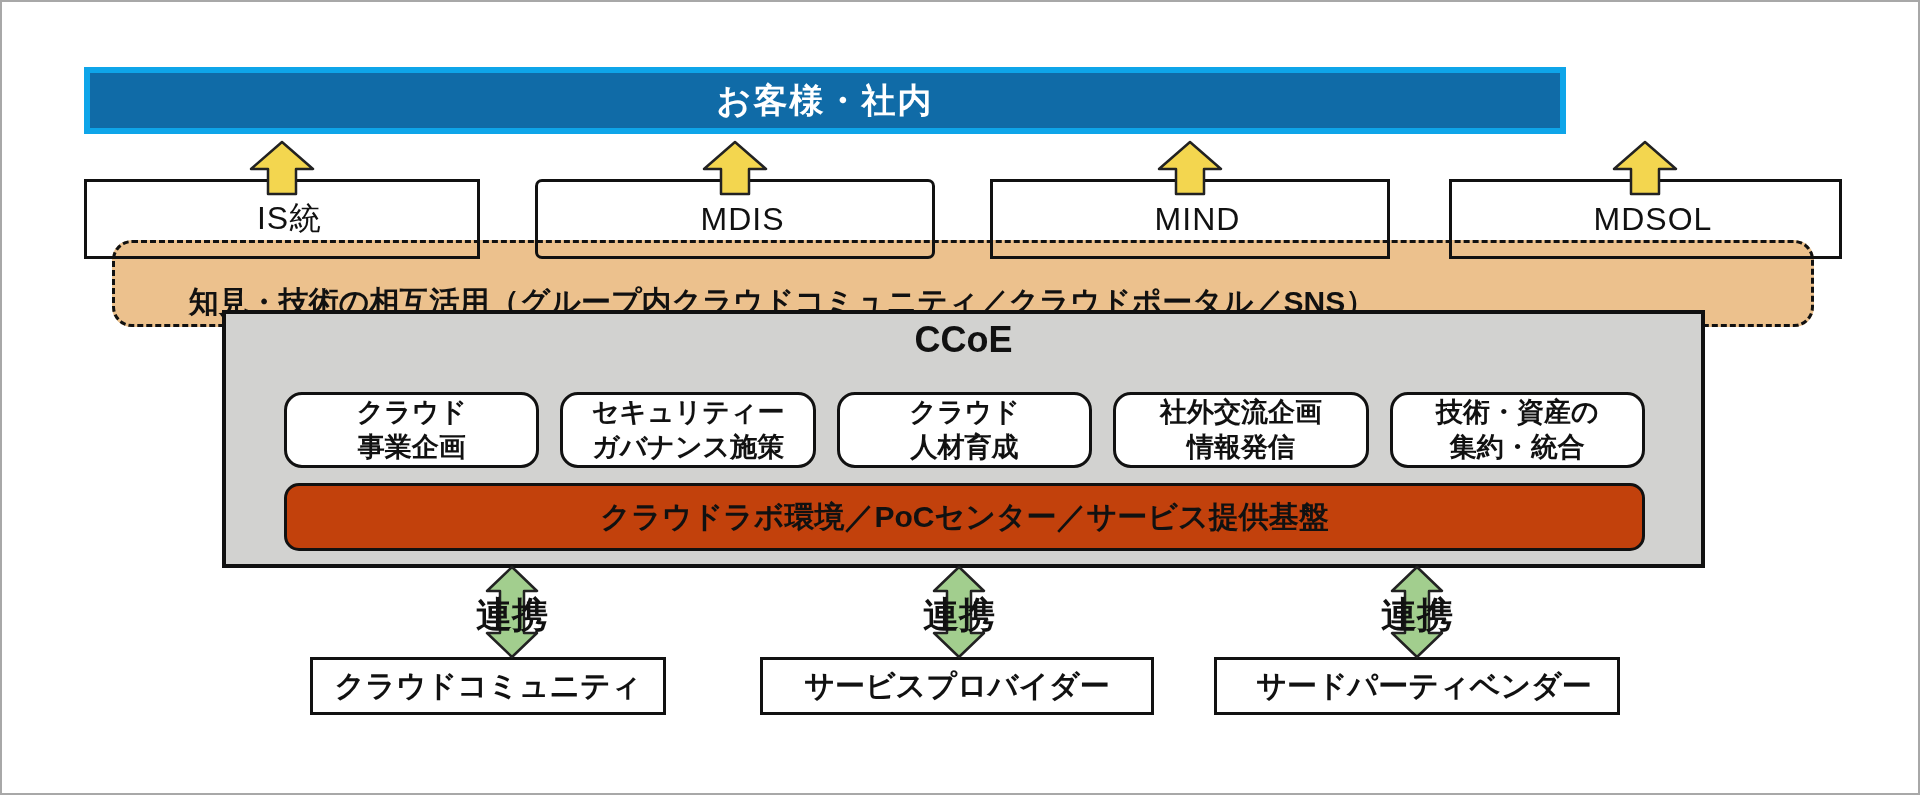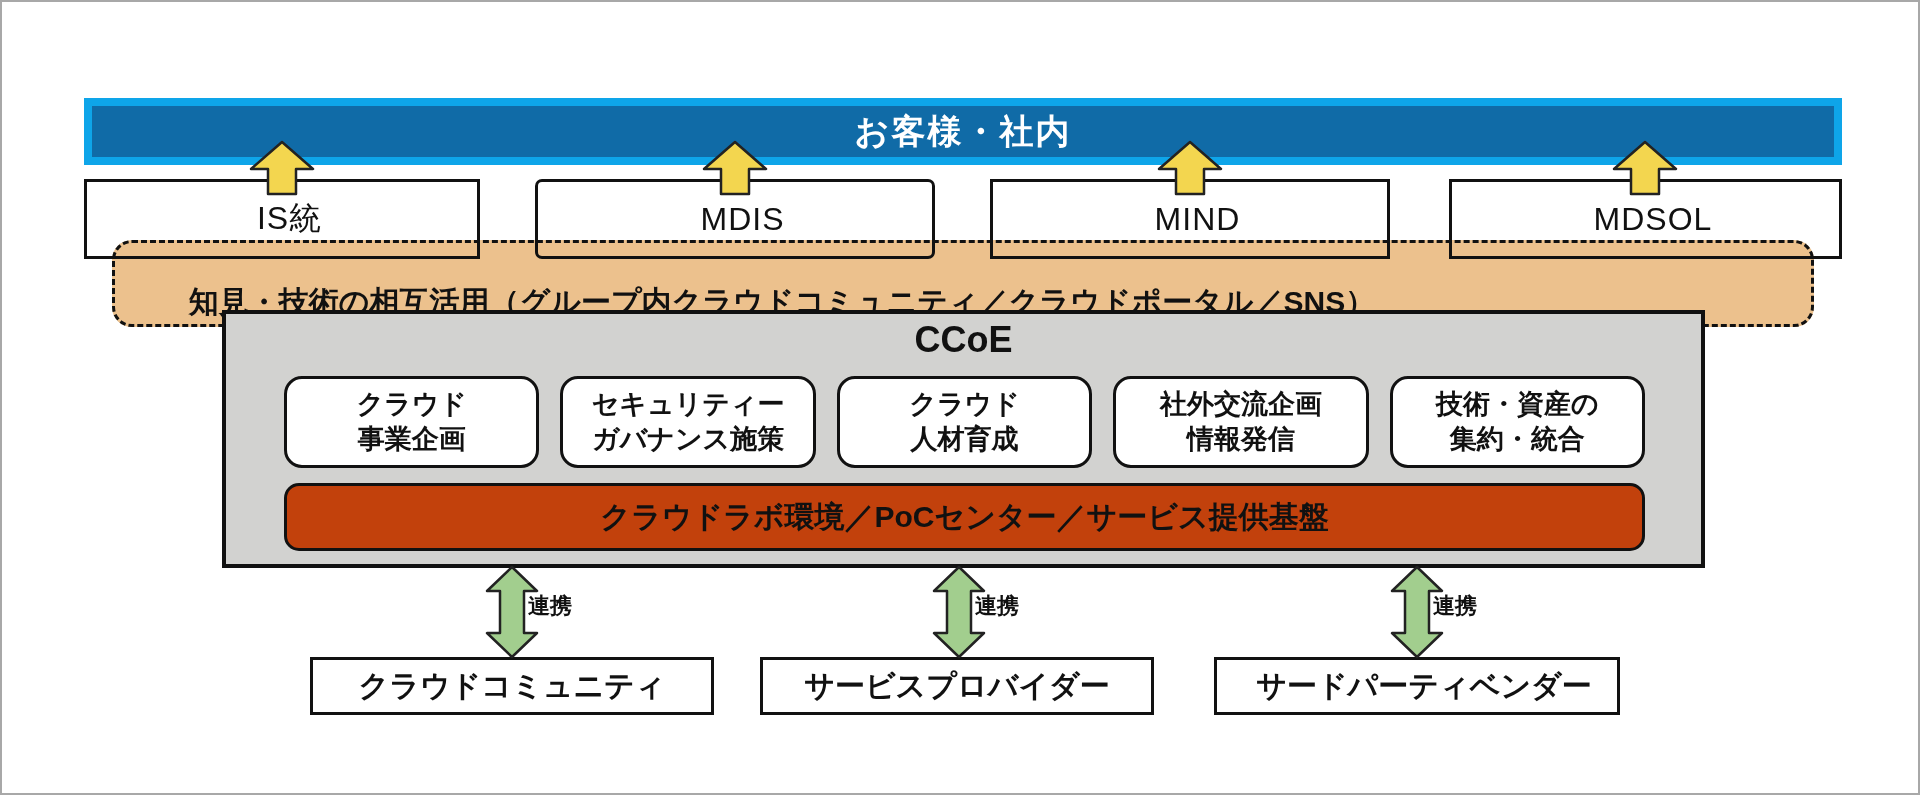--- a/index.html
+++ b/index.html
@@ -4,22 +4,22 @@
 <style>
   * { margin:0; padding:0; box-sizing:border-box; }
   html,body { background:#fff; }
   body { font-family:"Liberation Sans","DejaVu Sans",sans-serif; }
   .canvas {
     position:relative; width:1920px; height:795px;
     background:#ffffff; border:2px solid #a8a8a8; overflow:hidden;
   }
   
   .top-bar {
-    position:absolute; left:82px; top:96px; width:1758px; height:67px;
-    background:#106BA7; border:8px solid #0ea5e9;
+    position:absolute; left:82px; top:65px; width:1482px; height:67px;
+    background:#106BA7; border:6px solid #0ea5e9;
     display:flex; align-items:center; justify-content:center;
     color:#fff; font-size:34px; font-weight:bold; letter-spacing:2px;
   }
   
   .company-box {
     position:absolute; top:177px; height:80px;
     background:transparent; border:3px solid #111; z-index:2;
     display:flex; align-items:center; justify-content:center;
     font-size:32px; font-weight:400; color:#111; letter-spacing:1px;padding-left:15px;
   }
@@ -48,49 +48,49 @@
   .ccoe {
     position:absolute; left:220px; top:308px; width:1483px; height:258px;
     background:#D2D2D0; border:4px solid #111; z-index:6;
   }
   .ccoe-title {
     margin-top:5px; text-align:center;
     font-size:36px; font-weight:bold; color:#111;
   }
   .func-row {
     position:absolute; left:58px; right:56px; top:62px; height:92px;
-    display:flex; gap:21px;
+    display:flex; gap:21px;align-items:flex-end;
   }
   .func-box {
     flex:1; background:#fff; border:3px solid #111; border-radius:18px;
     display:flex; flex-direction:column; align-items:center; justify-content:center;
     font-size:27px; font-weight:bold; color:#111; line-height:35px; text-align:center;
   }
   .platform-box {
     position:absolute; left:58px; right:56px; top:169px; height:68px;
     background:#c2410c; border:3px solid #111; border-radius:15px;
     display:flex; align-items:center; justify-content:center;
     font-size:30px; font-weight:bold; color:#111;
   }
   
   .link-arrow { position:absolute; top:563px; width:58px; height:94px; z-index:7; }
   .la-1 { left:481px; } .la-2 { left:928px; } .la-3 { left:1386px; }
   .link-label {
-    position:absolute; top:589px; width:120px; z-index:8; text-align:right;
-    font-size:22px; font-weight:bold; color:#111;
+    position:absolute; top:589px; width:120px; z-index:8; text-align:center;
+    font-size:36px; font-weight:bold; color:#111;
   }
   .ll-1 { left:450px; } .ll-2 { left:897px; } .ll-3 { left:1355px; }
   
   .partner-box {
     position:absolute; top:655px; height:58px;
     background:#fff; border:3px solid #111;
     display:flex; align-items:center; justify-content:center;
     font-size:30px; font-weight:bold; color:#111; z-index:2;
   }
-  .pb-1 { left:308px;  width:404px; }
+  .pb-1 { left:308px;  width:356px; }
   .pb-2 { left:758px;  width:394px; }
   .pb-3 { left:1212px; width:406px;padding-left:14px; }
 </style>
 </head>
 <body>
 
 <div class="canvas">
 
   <div class="top-bar">
     <span>お客様・社内</span>

